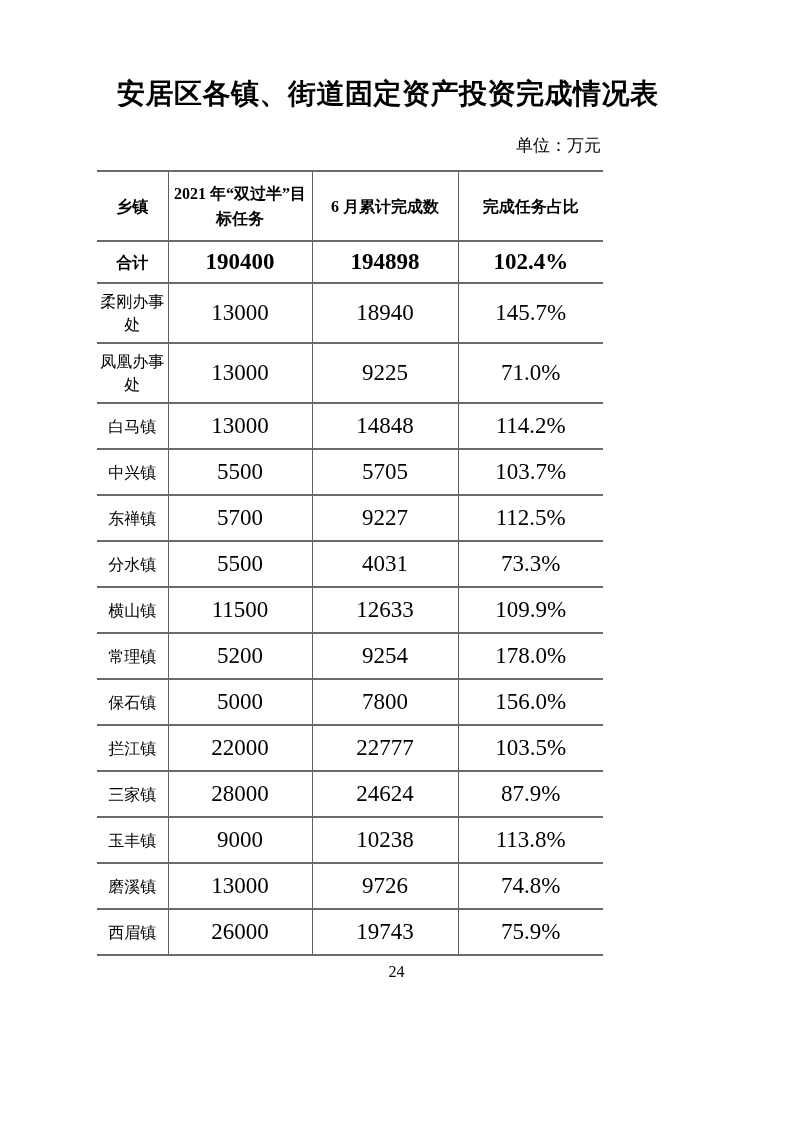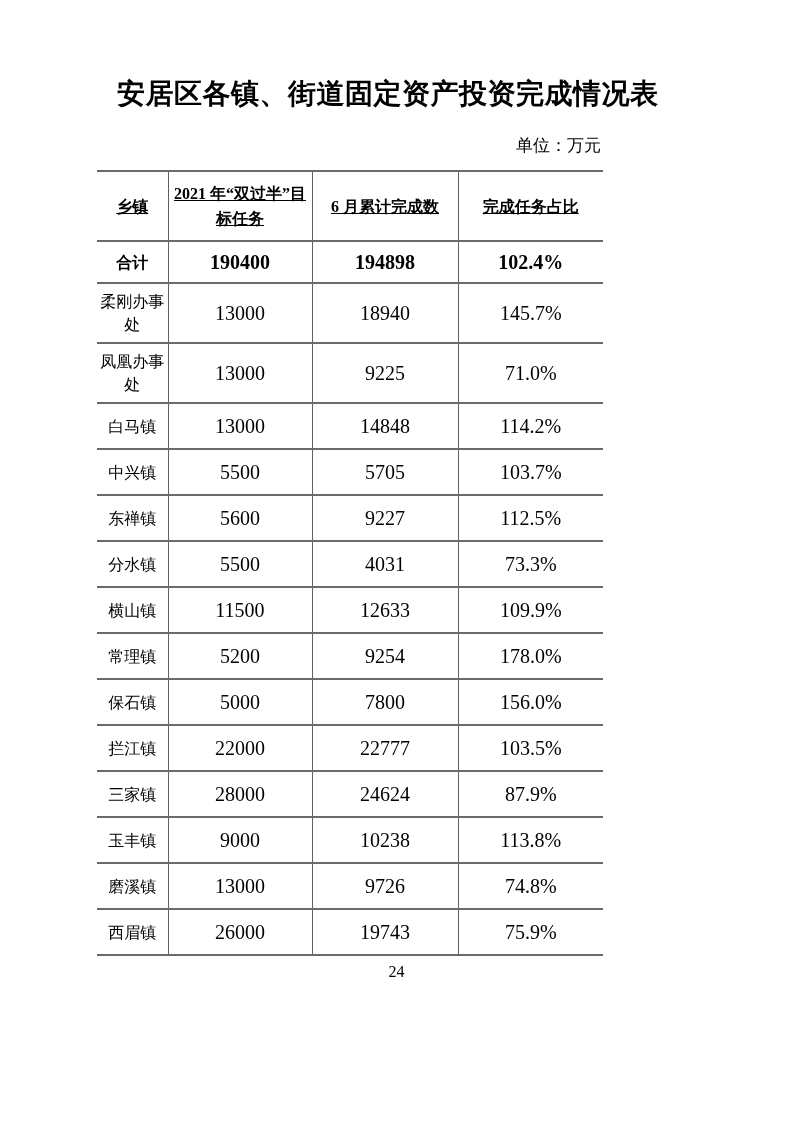--- a/index.html
+++ b/index.html
@@ -28,26 +28,26 @@
     border-collapse: collapse;
     border-top: 2px solid #6a6a6a;
   }
   .inv-table th, .inv-table td {
     border-bottom: 2px solid #6a6a6a;
     text-align: center; vertical-align: middle;
     padding: 2px 4px;
     word-break: break-all;
   }
   .inv-table th + th, .inv-table td + td { border-left: 1px solid #5f5f5f; }
-  .inv-table thead tr { height: 70px; text-decoration: underline; }
+  .inv-table thead tr { height: 70px; }
   .inv-table tbody tr { height: 46px; }
   .inv-table tbody tr.total-row { height: 42px; }
   .inv-table th { font-size: 16px; font-weight: bold; line-height: 25px; }
   .inv-table td.cell-name { font-size: 16px; line-height: 23px; padding: 6px 3px; }
-  .inv-table td.cell-num { font-size: 20px; }
+  .inv-table td.cell-num { font-size: 23px; }
   .inv-table tr.total-row td { font-weight: bold; }
   .page-number {
     width: 793px; text-align: center;
     font-size: 16px; margin-top: 6px; line-height: 20px;
   }
 </style>
 </head>
 <body>
 
 <div class="page">
@@ -97,21 +97,21 @@
             <td class="cell-num">114.2%</td>
           </tr>
           <tr>
             <td class="cell-name">中兴镇</td>
             <td class="cell-num">5500</td>
             <td class="cell-num">5705</td>
             <td class="cell-num">103.7%</td>
           </tr>
           <tr>
             <td class="cell-name">东禅镇</td>
-            <td class="cell-num">5600</td>
+            <td class="cell-num">5700</td>
             <td class="cell-num">9227</td>
             <td class="cell-num">112.5%</td>
           </tr>
           <tr>
             <td class="cell-name">分水镇</td>
             <td class="cell-num">5500</td>
             <td class="cell-num">4031</td>
             <td class="cell-num">73.3%</td>
           </tr>
           <tr>

